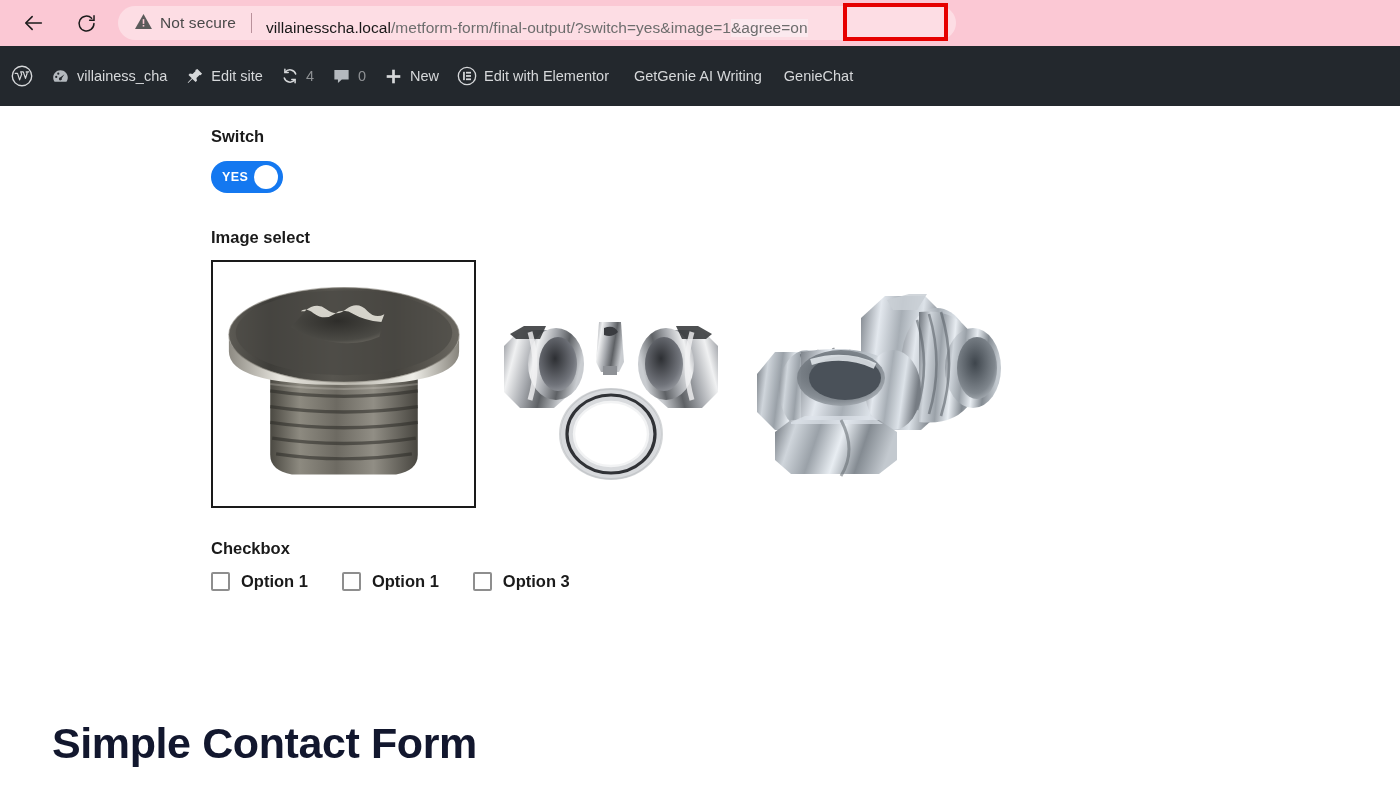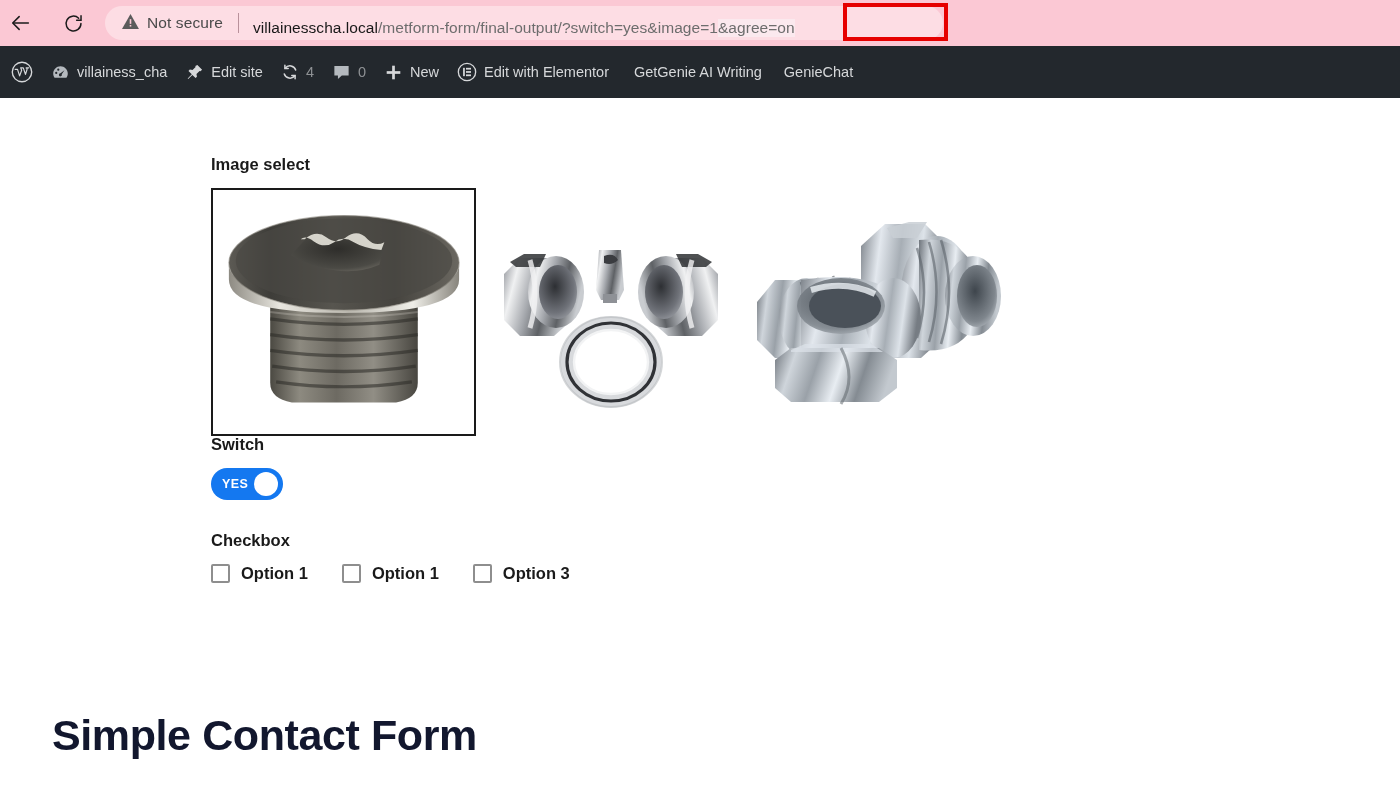--- a/index.html
+++ b/index.html
@@ -10,21 +10,21 @@
     font-family: "Liberation Sans", sans-serif;
     overflow: hidden;
   }
 
   
   #browser-toolbar {
     position: relative;
     width: 1400px; height: 46px;
     background: #fbc8d4;
     display: flex; align-items: center;
-    padding: 0 3px;
+    padding: 0 16px;
   }
   .nav-btn {
     width: 36px; height: 36px;
     display: flex; align-items: center; justify-content: center;
     border-radius: 50%;
     color: #1b1b1b;
     flex: 0 0 auto;
   }
   .nav-btn svg { display: block; }
 
@@ -72,21 +72,21 @@
     position: absolute;
     border: 4px solid #e60000;
     background: transparent;
     pointer-events: none;
     left: 843px; top: 3px;
     width: 105px; height: 38px;
   }
 
   
   #wp-admin-bar {
-    width: 1400px; height: 52px;
+    width: 1400px; height: 60px;
     background: #23282d;
     display: flex; align-items: center;
     padding-left: 2px;
     color: #d6d8da;
     font-size: 14.5px;
   }
   .ab-item {
     display: flex; align-items: center;
     height: 44px;
     padding: 0 9px;
@@ -315,20 +315,28 @@
     <span class="ab-label">GetGenie AI Writing</span>
   </div>
 
   <div class="ab-item" style="padding-left:13px">
     <span class="ab-label">GenieChat</span>
   </div>
 </div>
 
 <div id="page-content">
 
+  <div class="field-block" id="switch-block">
+    <div class="field-label" id="switch-label">Switch</div>
+    <div id="switch-toggle">
+      <span id="switch-on-text">YES</span>
+      <span id="switch-knob"></span>
+    </div>
+  </div>
+
   <div class="field-block" id="image-select-block">
     <div class="field-label" id="image-select-label">Image select</div>
     <div id="image-options">
 
       <div class="image-option selected" id="image-option-1">
         <span>
         <svg viewBox="0 0 265 248" preserveAspectRatio="xMidYMid meet">
           <defs>
             <linearGradient id="headG" x1="0" y1="0" x2="1" y2="0">
               <stop offset="0" stop-color="#5c5a54"></stop>
@@ -495,28 +503,20 @@
             <ellipse cx="104" cy="96" rx="36" ry="22" fill="#4a5159"></ellipse>
             <path d="M70 80 q34 -10 64 4" stroke="#eef2f6" stroke-width="6" fill="none" opacity=".8"></path>
 
             <path d="M34 150 l16 -12 h88 l18 12 v28 l-18 14 h-88 l-16 -14 z" fill="url(#steelV)"></path>
             <path d="M50 140 l14 -6 h66 l12 8 h-92 z" fill="#dde3e9" opacity=".7"></path>
             <path d="M100 138 q16 30 0 56" stroke="#60676e" stroke-width="3" fill="none" opacity=".55"></path>
           </g>
         </svg>
         </span>
       </div>
-    </div>
-  </div>
-
-  <div class="field-block" id="switch-block">
-    <div class="field-label" id="switch-label">Switch</div>
-    <div id="switch-toggle">
-      <span id="switch-on-text">YES</span>
-      <span id="switch-knob"></span>
     </div>
   </div>
 
 
   <div class="field-block" id="checkbox-block">
     <div class="field-label" id="checkbox-label">Checkbox</div>
     <div id="checkbox-options">
       <div class="check-row">
         <span class="cb unchecked"></span>
         <span class="check-text">Option 1</span>

